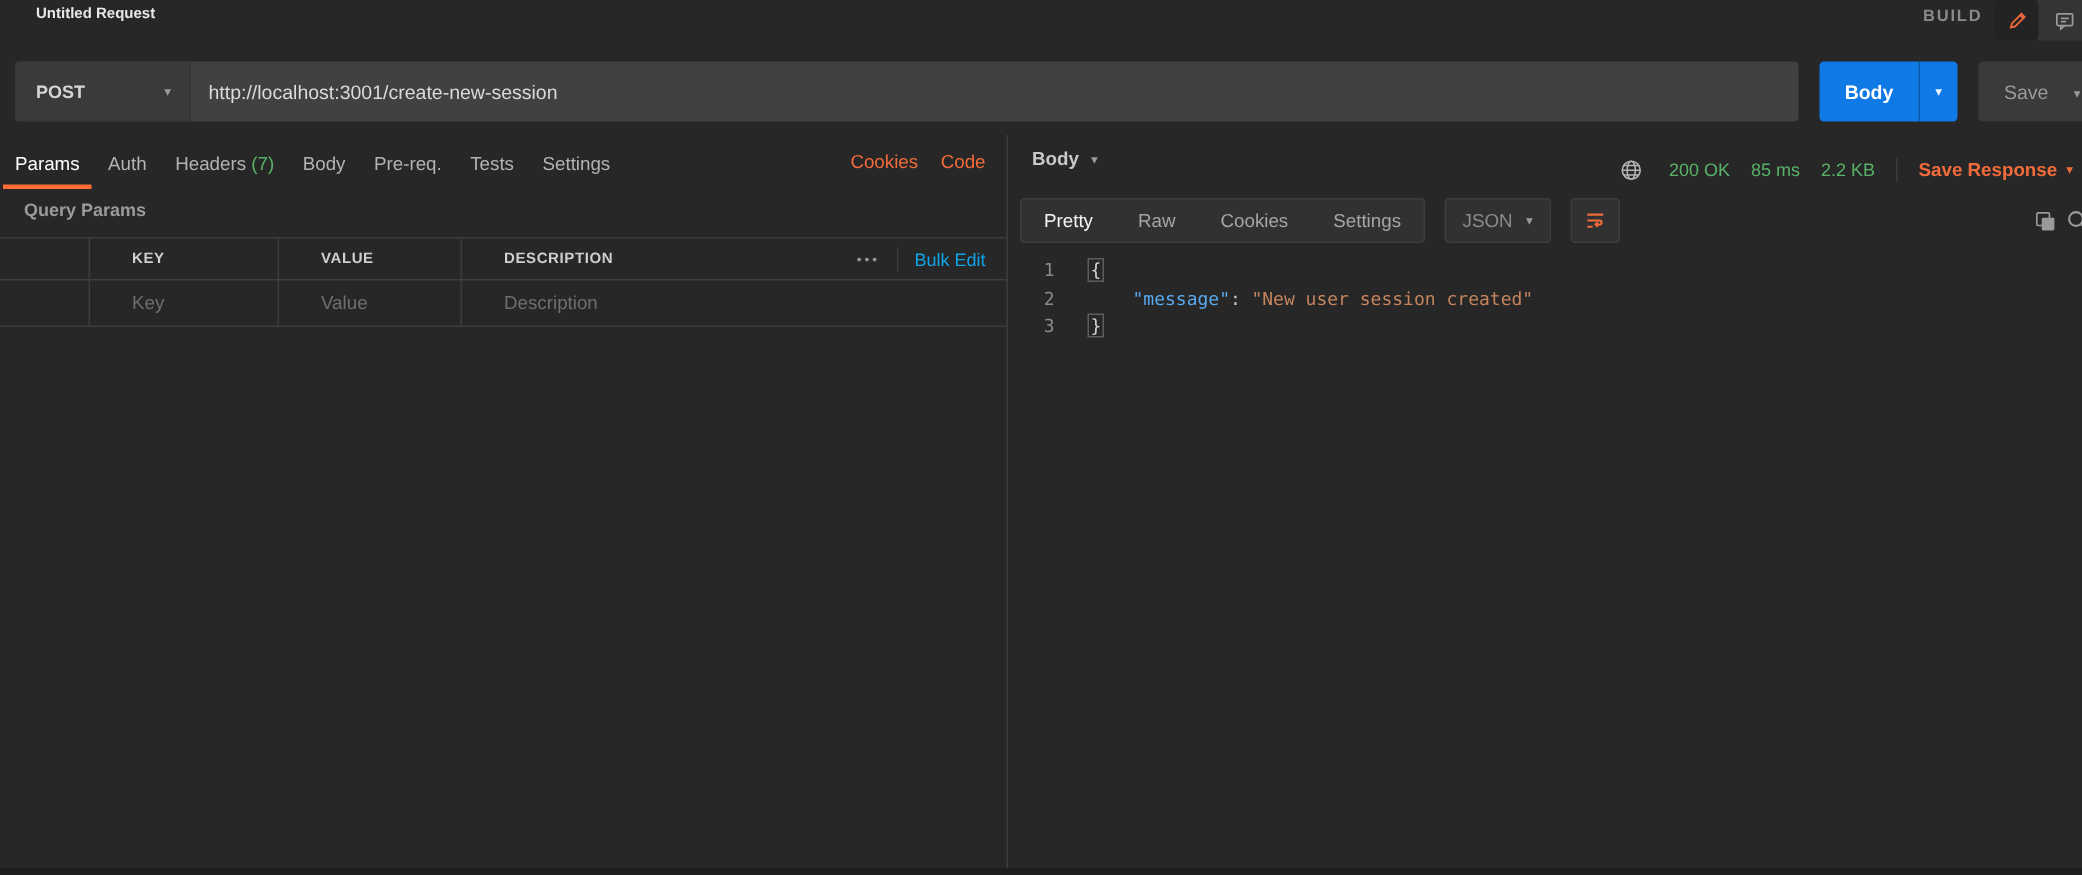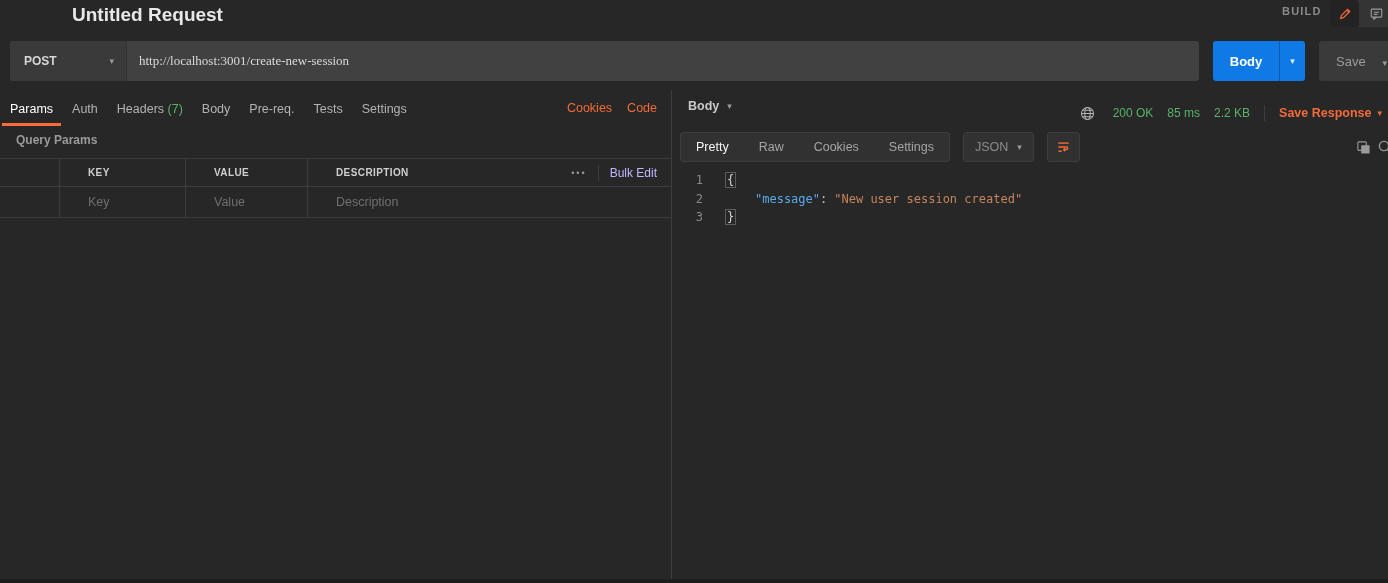--- a/index.html
+++ b/index.html
@@ -3,32 +3,32 @@
 <meta charset="utf-8">
 <style>
   * { margin:0; padding:0; box-sizing:border-box; }
   html,body { background:#1c1c1c; }
   .app {
     position:relative; width:1388px; height:583px; overflow:hidden;
     background:#272727; font-family:"Liberation Sans",sans-serif;
     -webkit-font-smoothing:antialiased; color:#d8d8d8;
   }
   
-  .page-title { position:absolute; left:24px; top:4px; font-size:19px; font-weight:700; color:#e8e8e8;margin-left:48px; }
+  .page-title { position:absolute; left:24px; top:4px; font-size:10px; font-weight:700; color:#e8e8e8; }
   .build-label { position:absolute; left:1282px; top:5px; font-size:11px; color:#8a8a8a; letter-spacing:1.2px; font-weight:600; }
   .edit-group { position:absolute; left:1330px; top:0; height:27px; width:70px; display:flex; align-items:center; background:#343434; border-radius:3px; }
   .edit-btn { width:29px; height:27px; display:flex; align-items:center; justify-content:center; background:#232323; border-radius:3px; }
   .comment-btn { width:34px; height:27px; display:flex; align-items:center; justify-content:center; }
 
   
   .url-bar { position:absolute; left:10px; top:41px; width:1189px; height:40px; background:#414141; border-radius:3px; display:flex; overflow:hidden; }
   .method-select { width:117px; background:#3a3a3a; display:flex; align-items:center; padding:0 12px 0 14px; border-right:1px solid #333; cursor:pointer;gap:34px; }
   .method-label { font-size:12px; font-weight:700; color:#d6d6d6; }
   .method-select .caret { margin-left:auto; }
-  .url-input { flex:1; display:flex; align-items:center; padding-left:12px; font-size:13px; color:#dadada;font-family:Liberation Serif, serif; }
+  .url-input { flex:1; display:flex; align-items:center; padding-left:12px; font-size:13px; color:#dadada; }
   .caret { font-size:9px; color:#9a9a9a; line-height:1; }
   .send-btn { position:absolute; left:1213px; top:41px; width:92px; height:40px; background:#0f7ae5; border-radius:3px; display:flex; cursor:pointer; }
   .send-label { flex:1; display:flex; align-items:center; justify-content:center; color:#fff; font-size:13px; font-weight:600; }
   .send-divider { width:1px; background:rgba(0,0,0,.25); margin:0; }
   .send-caret { width:25px; display:flex; align-items:center; justify-content:center; }
   .send-caret .caret { color:#e8f1fd; }
   .save-btn { position:absolute; left:1319px; top:41px; width:78px; height:40px; background:#3a3a3a; border-radius:3px; display:flex; align-items:center; cursor:pointer; }
   .save-label { padding-left:17px; font-size:13px; color:#9b9b9b; }
   .save-caret { margin-left:auto; padding-right:10px; }
 
@@ -57,21 +57,21 @@
   .c-sel { width:40px; border-right:1px solid #3d3d3d; }
   .c-key { width:106px; border-right:1px solid #3d3d3d; padding-left:8px; }
   .c-val { width:102px; border-right:1px solid #3d3d3d; padding-left:8px; }
   .c-desc { flex:1; padding-left:8px; }
   .col-head { font-size:10px; font-weight:700; color:#cfcfcf; letter-spacing:.4px; }
   .cell-input { width:100%; background:transparent; border:none; outline:none; font-family:"Liberation Sans",sans-serif; font-size:12.5px; color:#d8d8d8; }
   .cell-input::placeholder { color:#6f6f6f; }
   .head-right { margin-left:auto; display:flex; align-items:center; padding-right:14px; }
   .more-dots { font-size:9px; color:#9a9a9a; letter-spacing:2px; cursor:pointer; }
   .head-vdiv { width:1px; height:16px; background:#3d3d3d; margin:0 11px; }
-  .bulk-edit { font-size:12px; color:#c4b5fd; cursor:pointer; }
+  .bulk-edit { font-size:12px; color:#0ea5e9; cursor:pointer; }
 
   
   .resp-header { position:relative; height:34px; }
   .body-select { position:absolute; left:16px; top:9px; display:flex; align-items:center; gap:8px; cursor:pointer; }
   .body-select-label { font-size:12.5px; font-weight:600; color:#c9c9c9; }
   .resp-meta { position:absolute; right:6px; top:12px; display:flex; align-items:center; }
   .meta-green { color:#58b368; font-size:12px; margin-left:14px; }
   .meta-vdiv { width:1px; height:16px; background:#3d3d3d; margin-left:14px; }
   .save-response { margin-left:14px; display:flex; align-items:center; gap:6px; cursor:pointer; }
   .save-response-label { color:#f26b3a; font-size:12.5px; font-weight:600; }

